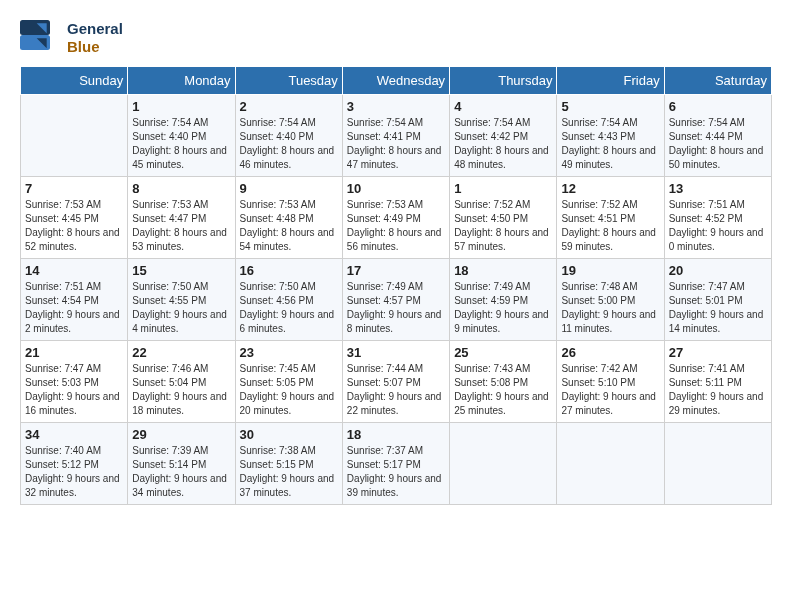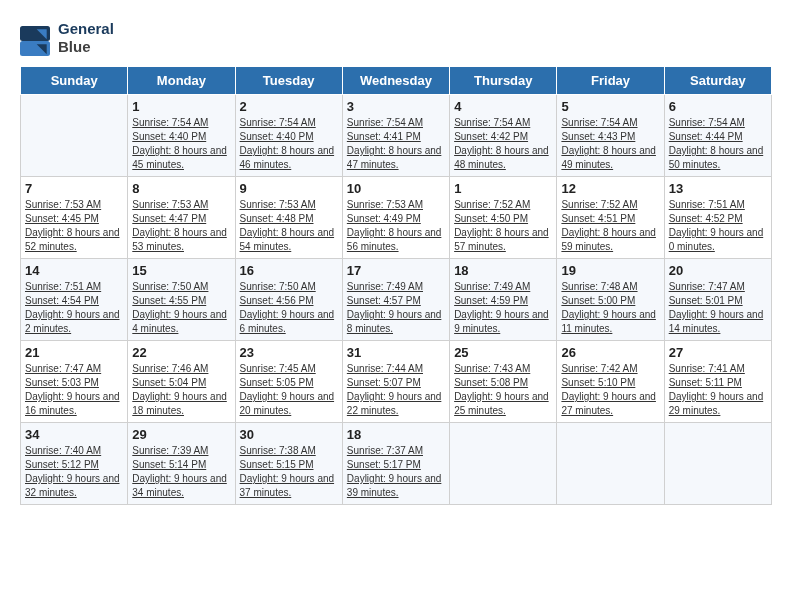--- a/index.html
+++ b/index.html
@@ -15,22 +15,22 @@
       padding: 20px 20px 20px 20px;
     }
     .header {
       display: flex;
       justify-content: space-between;
       align-items: flex-start;
       margin-bottom: 10px;
     }
     .logo {
       display: flex;
-      align-items: flex-end;
-      gap: 8px;
+      align-items: flex-start;
+      gap: 17px;
     }
     .logo-icon {
       width: 30px;
       height: 30px;
     }
     .title-block {
       text-align: right;
     }
     .calendar-title {
       font-size: 32px;
@@ -43,23 +43,23 @@
     }
     table {
       width: 100%;
       border-collapse: collapse;
       table-layout: fixed;
     }
     thead tr th {
       background: #2c6fad;
       color: #fff;
       font-size: 13px;
-      font-weight: bold;
+      font-weight: normal;
       padding: 6px 4px;
-      text-align: center;
+      text-align: right;
       border: 1px solid #fff;
     }
     tbody tr td {
       vertical-align: top;
       border: 1px solid #d0d0d0;
       padding: 4px 4px 4px 4px;
       font-size: 10.5px;
       color: #333;
       height: 82px;
       background: #fff;
@@ -74,41 +74,40 @@
       font-size: 13px;
       font-weight: bold;
       color: #222;
       display: block;
       margin-bottom: 2px;
     }
     .cell-content {
       font-size: 10px;
       color: #333;
       line-height: 1.4;
-      text-decoration: underline;
     }
     .empty-cell {
       background: #f5f8fc;
     }
   </style>
 </head>
 <body>
 
 <div class="page">
   <div class="header">
     <div class="logo">
       <svg class="logo-icon" viewBox="0 0 36 36">
         <rect x="0" y="0" width="36" height="18" rx="3" fill="#1a3a5c"></rect>
         <rect x="0" y="18" width="36" height="18" rx="3" fill="#3a7cc2"></rect>
         <polygon points="20,4 32,4 32,16" fill="#3a7cc2"></polygon>
         <polygon points="20,22 32,22 32,34" fill="#1a3a5c"></polygon>
       </svg>
       <div>
         <div style="font-size:15px;font-weight:bold;color:#1a3a5c;line-height:1.2;">General</div>
-        <div style="font-size:15px;font-weight:bold;color:#404040;line-height:1.2;">Blue</div>
+        <div style="font-size:15px;font-weight:bold;color:#a16207;line-height:1.2;">Blue</div>
       </div>
     </div>
     <div class="title-block">
       <div class="calendar-title"></div>
       <div class="calendar-subtitle"></div>
     </div>
   </div>
 
   <table>
     <thead>

